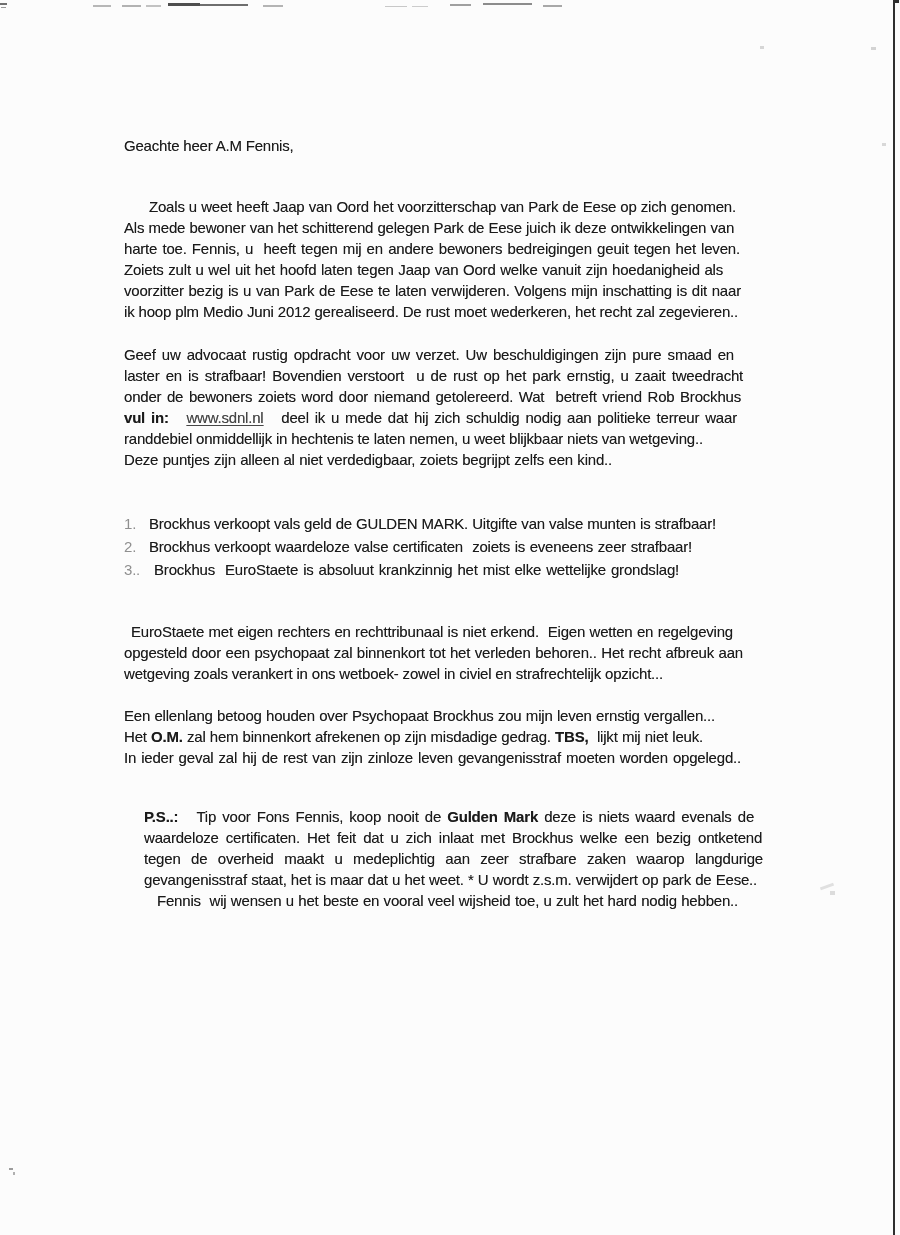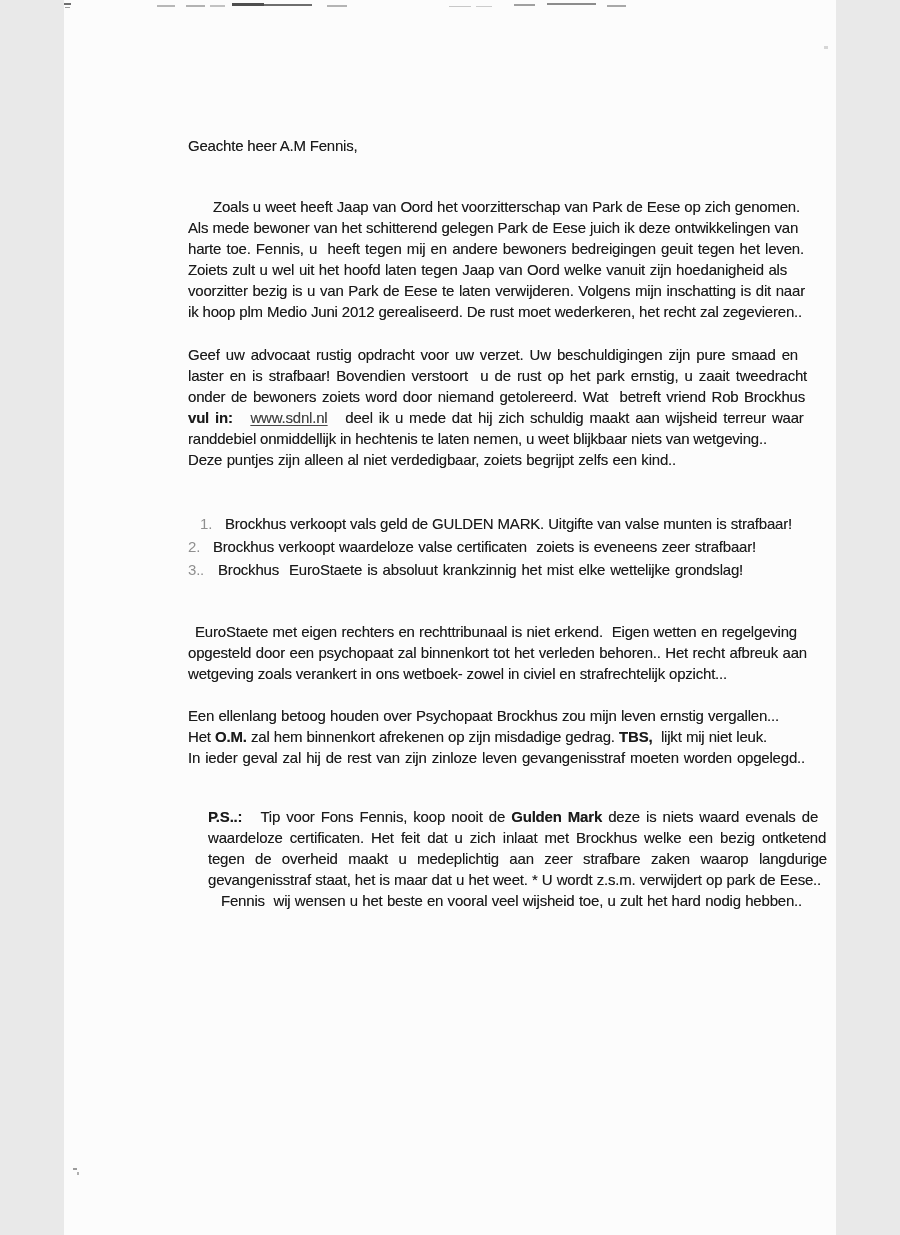--- a/index.html
+++ b/index.html
@@ -1,17 +1,17 @@
 <!DOCTYPE html>
 <html style="--ink: #1a1a1a; --link: #464646; --numc: #8f8f8f;"><head>
 <meta charset="utf-8">
 <style>
   html,body{margin:0;padding:0;background:#e9e9e9;}
   #page{
-    position:relative;width:772px;height:1235px;margin:0 auto;
+    position:relative;width:900px;height:1235px;margin:0 auto;
     background:#fcfcfc;overflow:hidden;
     font-family:"Liberation Sans","DejaVu Sans",sans-serif;
   }
   .block{position:absolute;}
   .line{
     position:relative;white-space:pre;height:21px;line-height:21px;
     font-size:15px;letter-spacing:-0.2px;color:var(--ink,#1a1a1a);
     text-shadow:0 0 0.45px rgba(10,10,10,0.45);
   }
   .b{font-weight:700;}
@@ -57,26 +57,26 @@
         <div class="line" style="word-spacing: 0.25px;"><span class="txt"><span>Als mede bewoner van het schitterend gelegen Park de Eese juich ik deze ontwikkelingen van</span></span></div>
         <div class="line" style="word-spacing: 1.26px;"><span class="txt"><span>harte toe. Fennis, u  heeft tegen mij en andere bewoners bedreigingen geuit tegen het leven.</span></span></div>
         <div class="line" style="word-spacing: 0.7px;"><span class="txt"><span>Zoiets zult u wel uit het hoofd laten tegen Jaap van Oord welke vanuit zijn hoedanigheid als</span></span></div>
         <div class="line" style="word-spacing: 0.74px;"><span class="txt"><span>voorzitter bezig is u van Park de Eese te laten verwijderen. Volgens mijn inschatting is dit naar</span></span></div>
         <div class="line" style="word-spacing: 0.16px;"><span class="txt"><span>ik hoop plm Medio Juni 2012 gerealiseerd. De rust moet wederkeren, het recht zal zegevieren..</span></span></div>
       </div>
       <div class="block" style="top: 344px; left: 124px; width: 616px;">
         <div class="line" style="word-spacing: 2.13px;"><span class="txt"><span>Geef uw advocaat rustig opdracht voor uw verzet. Uw beschuldigingen zijn pure smaad en</span></span></div>
         <div class="line" style="word-spacing: 2.19px;"><span class="txt"><span>laster en is strafbaar! Bovendien verstoort  u de rust op het park ernstig, u zaait tweedracht</span></span></div>
         <div class="line" style="word-spacing: 1.65px;"><span class="txt"><span>onder de bewoners zoiets word door niemand getolereerd. Wat  betreft vriend Rob Brockhus</span></span></div>
-        <div class="line" style="word-spacing: 1.95px;"><span class="txt"><span class="b">vul in:</span><span>   </span><span class="u link">www.sdnl.nl</span><span>   deel ik u mede dat hij zich schuldig maakt aan wijsheid terreur waar</span></span></div>
+        <div class="line" style="word-spacing: 1.95px;"><span class="txt"><span class="b">vul in:</span><span>   </span><span class="u link">www.sdnl.nl</span><span>   deel ik u mede dat hij zich schuldig nodig aan politieke terreur waar</span></span></div>
         <div class="line" style="word-spacing: 0.01px;"><span class="txt"><span>randdebiel onmiddellijk in hechtenis te laten nemen, u weet blijkbaar niets van wetgeving..</span></span></div>
         <div class="line" style="word-spacing: 0.47px;"><span class="txt"><span>Deze puntjes zijn alleen al niet verdedigbaar, zoiets begrijpt zelfs een kind..</span></span></div>
       </div>
       <div class="block" style="top: 512px; left: 124px; width: 616px;">
-        <div class="line" style="height: 23px; line-height: 23px; word-spacing: 0.14px; margin-left: 12px;"><span class="num">1.</span><span class="txt"><span>Brockhus verkoopt vals geld de GULDEN MARK. Uitgifte van valse munten is strafbaar!</span></span></div>
+        <div class="line" style="height: 23px; line-height: 23px; word-spacing: 0.14px;"><span class="num">1.</span><span class="txt"><span>Brockhus verkoopt vals geld de GULDEN MARK. Uitgifte van valse munten is strafbaar!</span></span></div>
         <div class="line" style="height: 23px; line-height: 23px; word-spacing: 0.6px;"><span class="num">2.</span><span class="txt"><span>Brockhus verkoopt waardeloze valse certificaten  zoiets is eveneens zeer strafbaar!</span></span></div>
         <div class="line" style="height: 23px; line-height: 23px; word-spacing: 1.07px;"><span class="num">3..</span><span class="txt"><span> Brockhus  EuroStaete is absoluut krankzinnig het mist elke wettelijke grondslag!</span></span></div>
       </div>
       <div class="block" style="top: 621px; left: 124px; width: 616px;">
         <div class="line" style="padding-left: 7px; word-spacing: 0.45px;"><span class="txt"><span>EuroStaete met eigen rechters en rechttribunaal is niet erkend.  Eigen wetten en regelgeving</span></span></div>
         <div class="line" style="word-spacing: 0.55px;"><span class="txt"><span>opgesteld door een psychopaat zal binnenkort tot het verleden behoren.. Het recht afbreuk aan</span></span></div>
         <div class="line" style="word-spacing: 0.03px;"><span class="txt"><span>wetgeving zoals verankert in ons wetboek- zowel in civiel en strafrechtelijk opzicht...</span></span></div>
       </div>
       <div class="block" style="top: 705px; left: 124px; width: 616px;">
         <div class="line" style="word-spacing: 0.37px;"><span class="txt"><span>Een ellenlang betoog houden over Psychopaat Brockhus zou mijn leven ernstig vergallen...</span></span></div>

